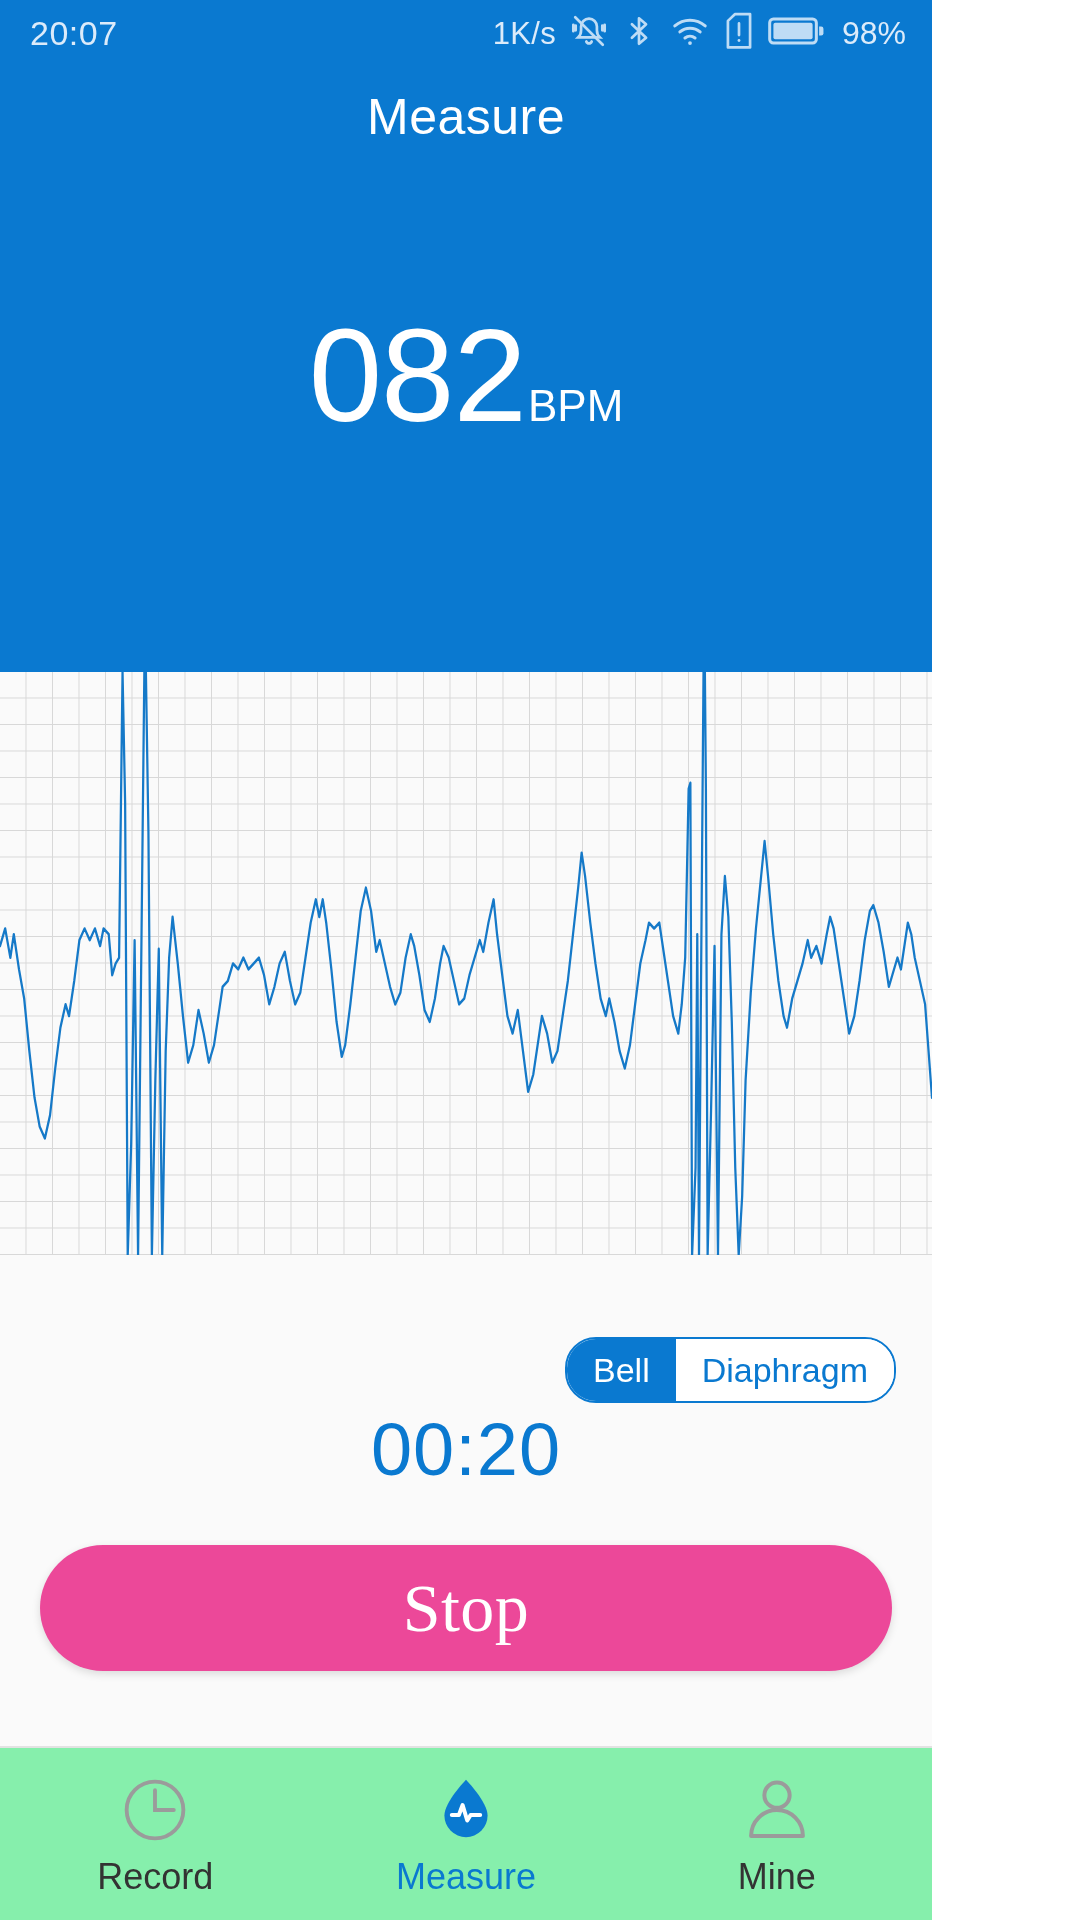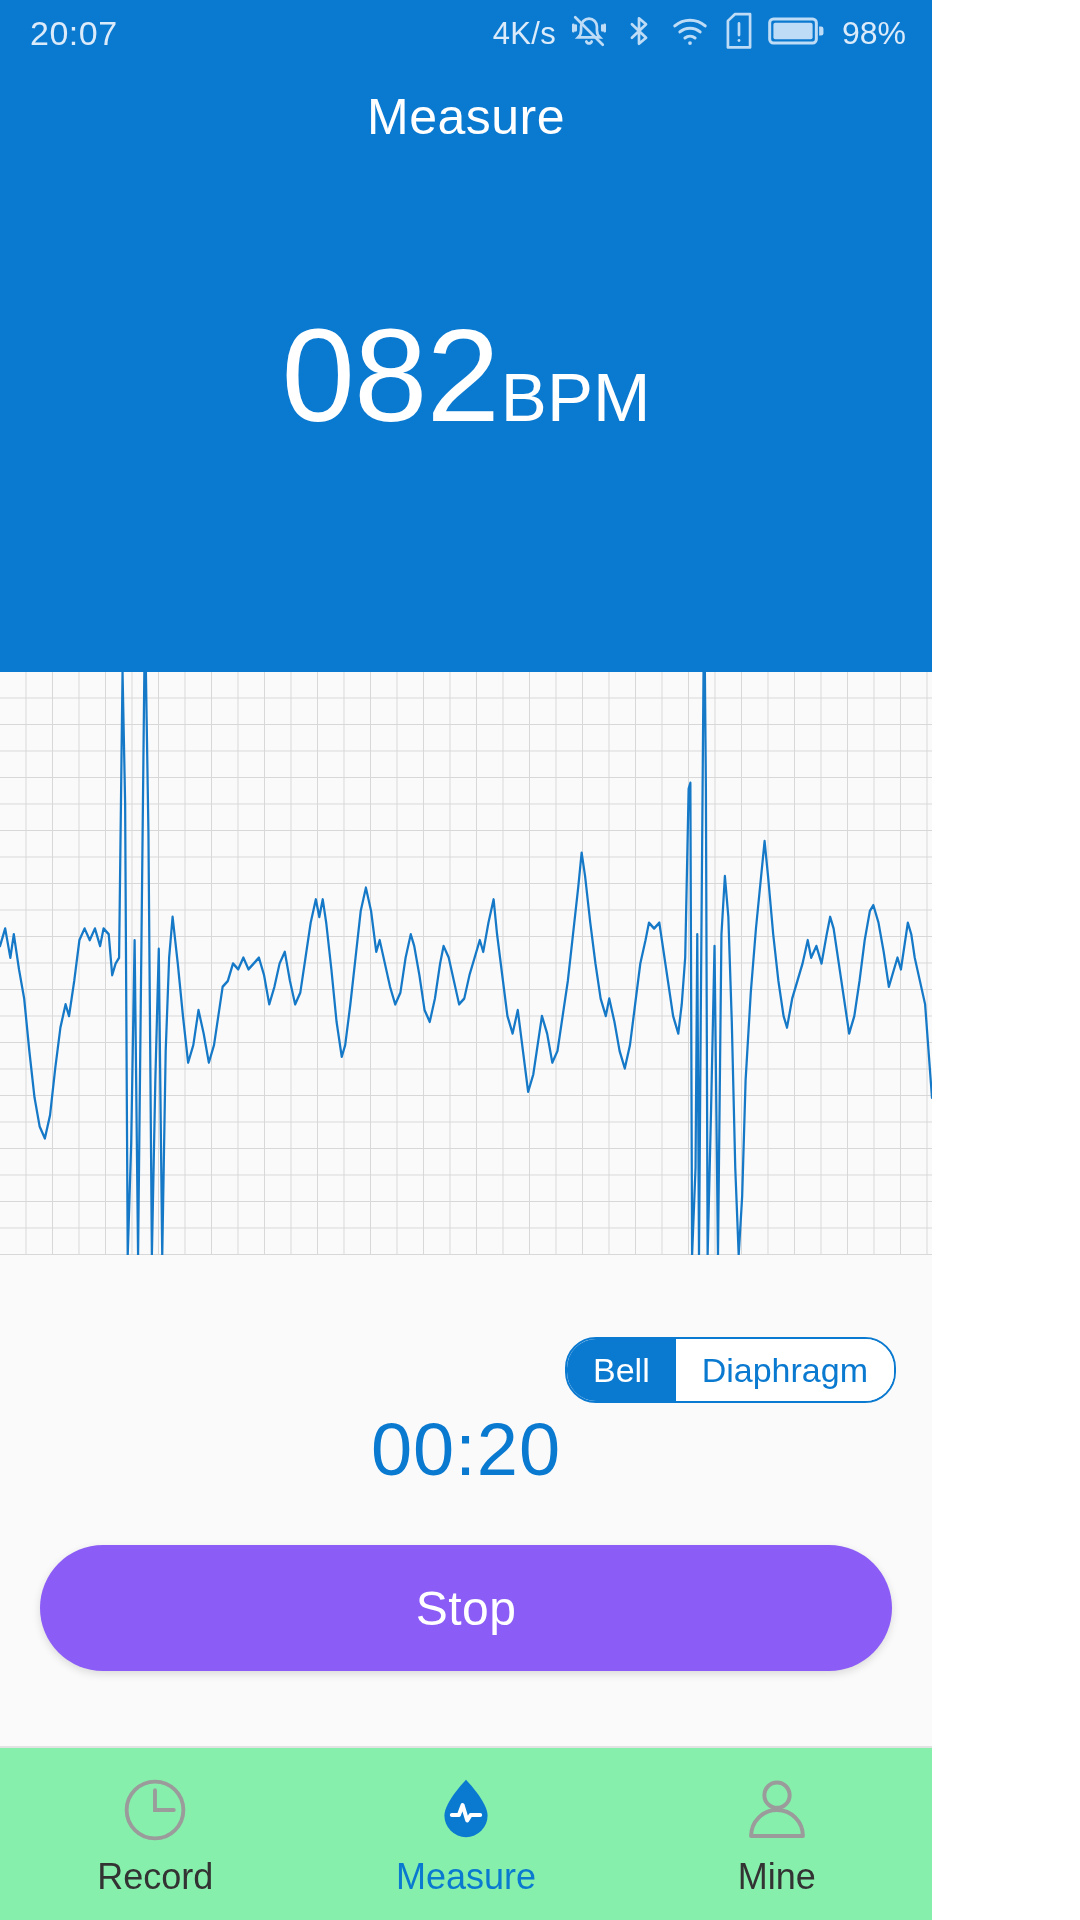--- a/index.html
+++ b/index.html
@@ -91,21 +91,21 @@
     color: #ffffff;
     white-space: nowrap;
   }
   .bpm-value {
     font-size: 132px;
     font-weight: 300;
     letter-spacing: -1px;
     line-height: 1;
   }
   .bpm-unit {
-    font-size: 69px;
+    font-size: 44px;
     font-weight: 400;
     letter-spacing: 0px;
     margin-left: 2px;
   }
 
   
   .chart {
     position: relative;
     width: 100%;
     height: 583px;
@@ -183,25 +183,25 @@
     line-height: 1;
   }
 
   .action-btn {
     position: absolute;
     top: 290px;
     left: 40px;
     right: 40px;
     height: 126px;
     border-radius: 63px;
-    background: #8b5cf6;
+    background: #ec4899;
     color: #ffffff;
     border: none;
-    font-family: Liberation Sans, sans-serif;
-    font-size: 48px;
+    font-family: Liberation Serif, serif;
+    font-size: 68px;
     letter-spacing: 0.5px;
     display: flex;
     align-items: center;
     justify-content: center;
     box-shadow: 0 3px 8px rgba(0,0,0,0.13);
     cursor: pointer;
     padding: 0;
   }
 
   
@@ -234,21 +234,21 @@
 <body>
 
 <div class="phone">
 
   <div class="header">
 
     <div class="statusbar">
       <div class="status-clock">20:07</div>
 
       <div class="status-right">
-        <div class="status-net">4K/s</div>
+        <div class="status-net">1K/s</div>
 
         <span class="sicon">
           <svg width="38" height="38" viewBox="0 0 24 24" fill="none" stroke="#bedcf5" stroke-width="1.7" stroke-linecap="round">
             <path d="M17.5 16H5.2c1.3-1.2 1.8-2.6 1.8-4.4V9.2A5 5 0 0 1 12 4.2a5 5 0 0 1 5 5v2.4c0 1.8.5 3.2 1.8 4.4h-1.3z"></path>
             <path d="M10.3 18.6a1.8 1.8 0 0 0 3.4 0"></path>
             <path d="M3.3 3.3l17.4 17.4"></path>
             <path d="M20.4 8.6v3M21.9 8.1v4M3.6 8.6v3M2.1 8.1v4"></path>
           </svg>
         </span>
 

